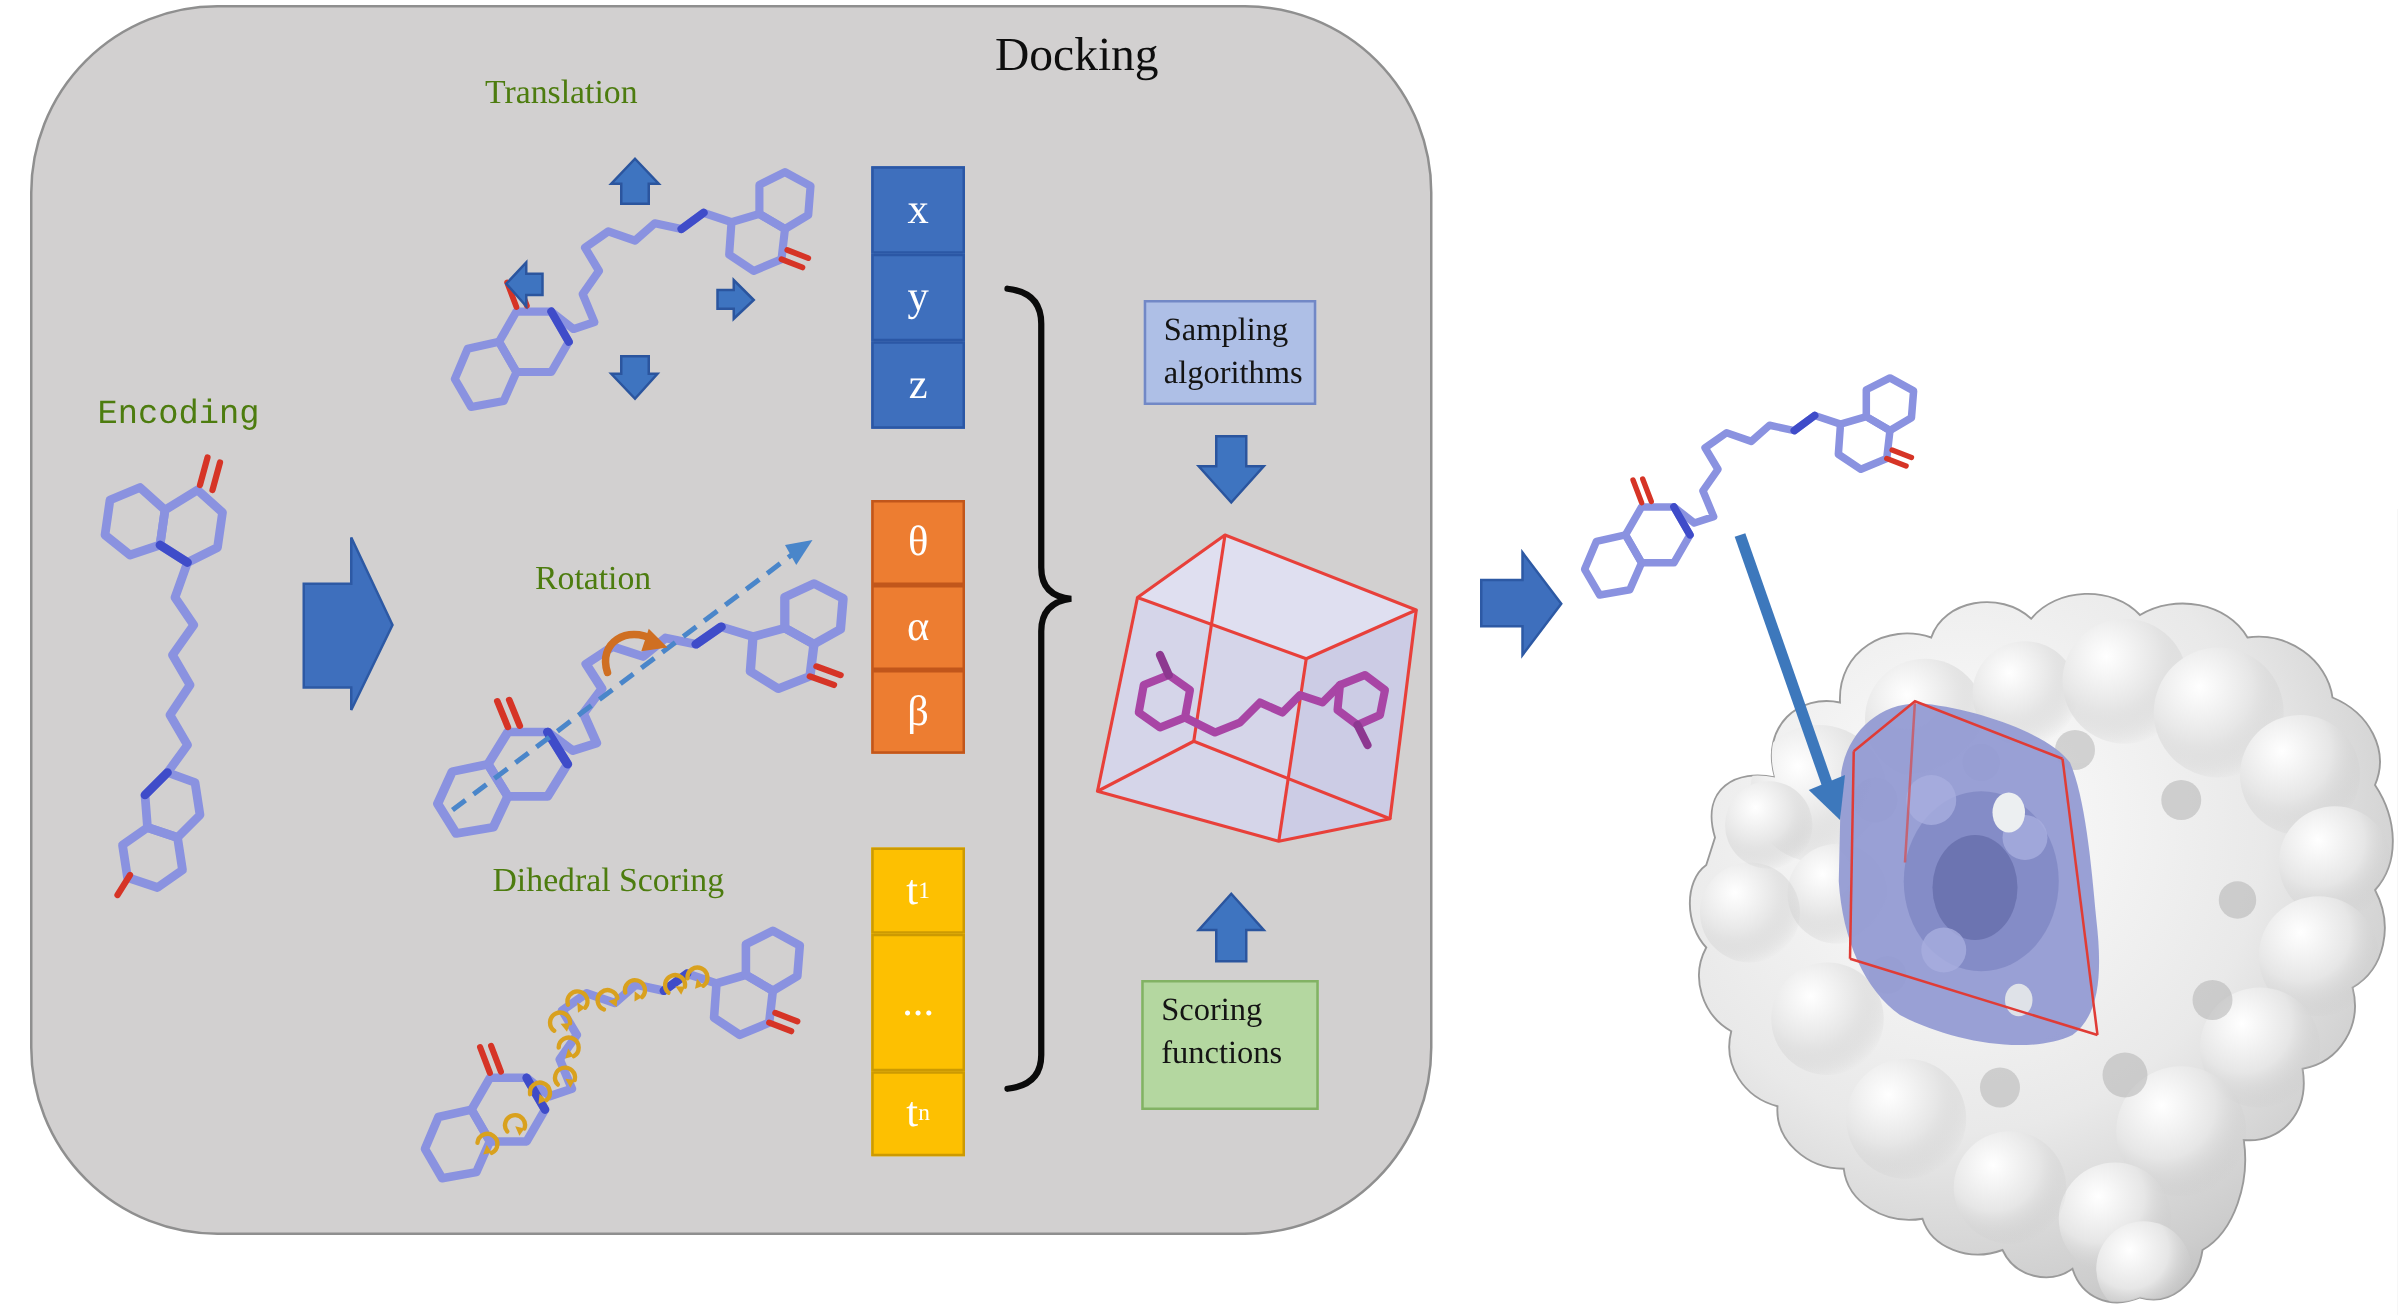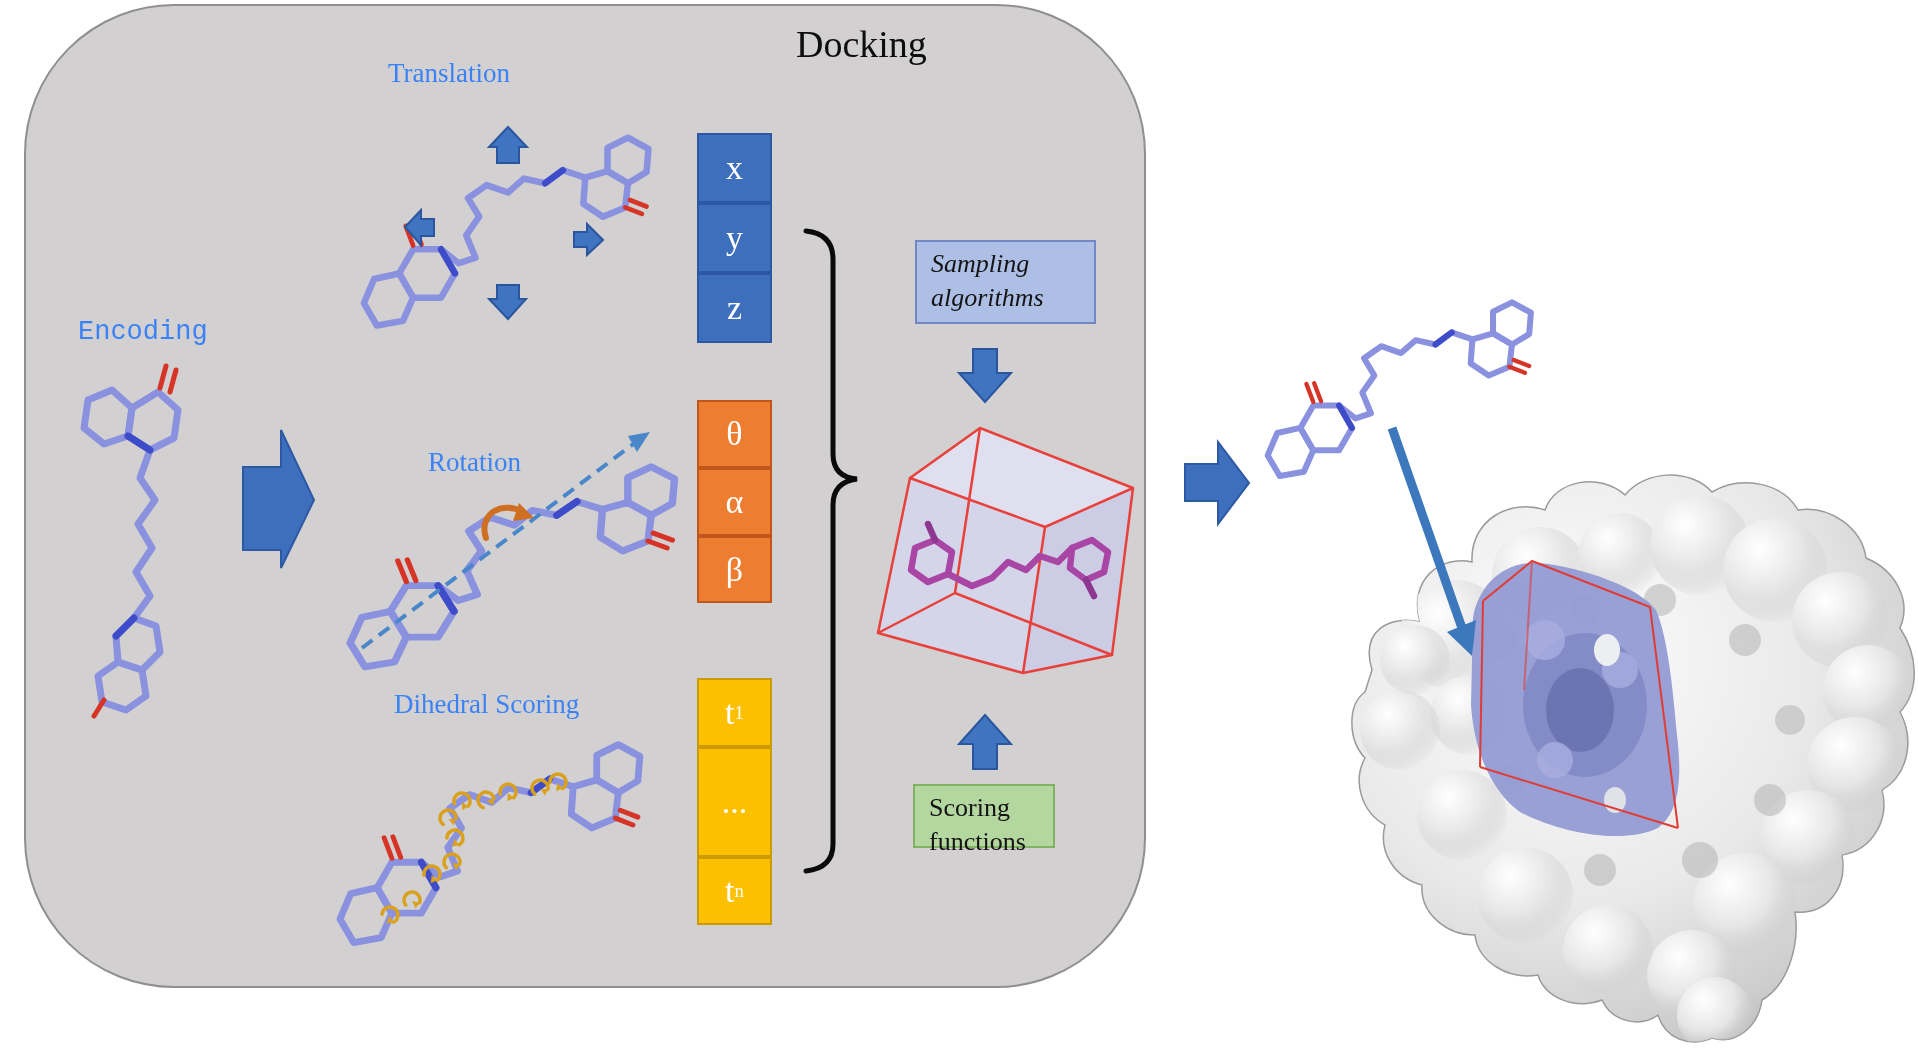--- a/index.html
+++ b/index.html
@@ -1,31 +1,31 @@
 <!DOCTYPE html>
 <html style="--panel-fill: #d2d0d0; --panel-border: #8f8f8f; --position-fill: #3e6fbd; --position-border: #2b57a5; --orientation-fill: #ed7d31; --orientation-border: #c1561b; --torsion-fill: #fdc001; --torsion-border: #cc9a02; --sampling-fill: #aebfe6; --sampling-border: #7288c6; --scoring-fill: #b4d7a0; --scoring-border: #82b264; --arrow-blue: #3e74c0; --cube-edge: #e8403a; --ligand-stick: #8a92e0; --docked-ligand: #a845a5; --pocket-fill: #949bd3;"><head>
 <meta charset="utf-8">
 <style>
   html,body{margin:0;padding:0;background:#fff;}
   .canvas{position:relative;width:1918px;height:1052px;overflow:hidden;background:#ffffff;font-family:"Liberation Serif",serif;}
   .panel{position:absolute;left:24px;top:4px;width:1122px;height:984px;background:var(--panel-fill,#d2d0d0);
          border:2px solid var(--panel-border,#8f8f8f);border-radius:150px;box-sizing:border-box;}
   svg.overlay{position:absolute;left:0;top:0;width:1918px;height:1052px;}
-  .lbl{position:absolute;color:#3b82f6;font-size:27px;white-space:nowrap;}
+  .lbl{position:absolute;color:#4d7c0f;font-size:27px;white-space:nowrap;}
   .title{position:absolute;left:796px;top:22px;font-size:38px;color:#0e0e0e;white-space:nowrap;}
   .pbox{position:absolute;left:697px;width:75px;display:flex;align-items:center;justify-content:center;
         color:#fff;font-size:34px;box-sizing:border-box;}
   .pbox sub{font-size:0.55em;vertical-align:-0.25em;line-height:0;}
   .pos{background:var(--position-fill,#3e6fbd);border:2px solid var(--position-border,#2b57a5);}
   .ori{background:var(--orientation-fill,#ed7d31);border:2px solid var(--orientation-border,#c1561b);}
   .tor{background:var(--torsion-fill,#fdc001);border:2px solid var(--torsion-border,#cc9a02);}
   .procbox{position:absolute;box-sizing:border-box;color:#141414;font-size:26px;line-height:34px;padding:5px 6px 0 14px;}
-  .sampling{left:915px;top:240px;width:181px;height:84px;background:var(--sampling-fill,#aebfe6);
-            border:2px solid var(--sampling-border,#7288c6);font-style:italic;}
-  .scoring{left:913px;top:784px;width:142px;height:64px;background:var(--scoring-fill,#b4d7a0);
+  .sampling{left:915px;top:240px;width:138px;height:84px;background:var(--sampling-fill,#aebfe6);
+            border:2px solid var(--sampling-border,#7288c6);}
+  .scoring{left:913px;top:784px;width:142px;height:104px;background:var(--scoring-fill,#b4d7a0);
            border:2px solid var(--scoring-border,#82b264);}
 </style>
 </head>
 <body>
 
 <div class="canvas">
 
   <div class="panel"></div>
 
   <svg class="overlay" viewBox="0 0 1918 1052">

